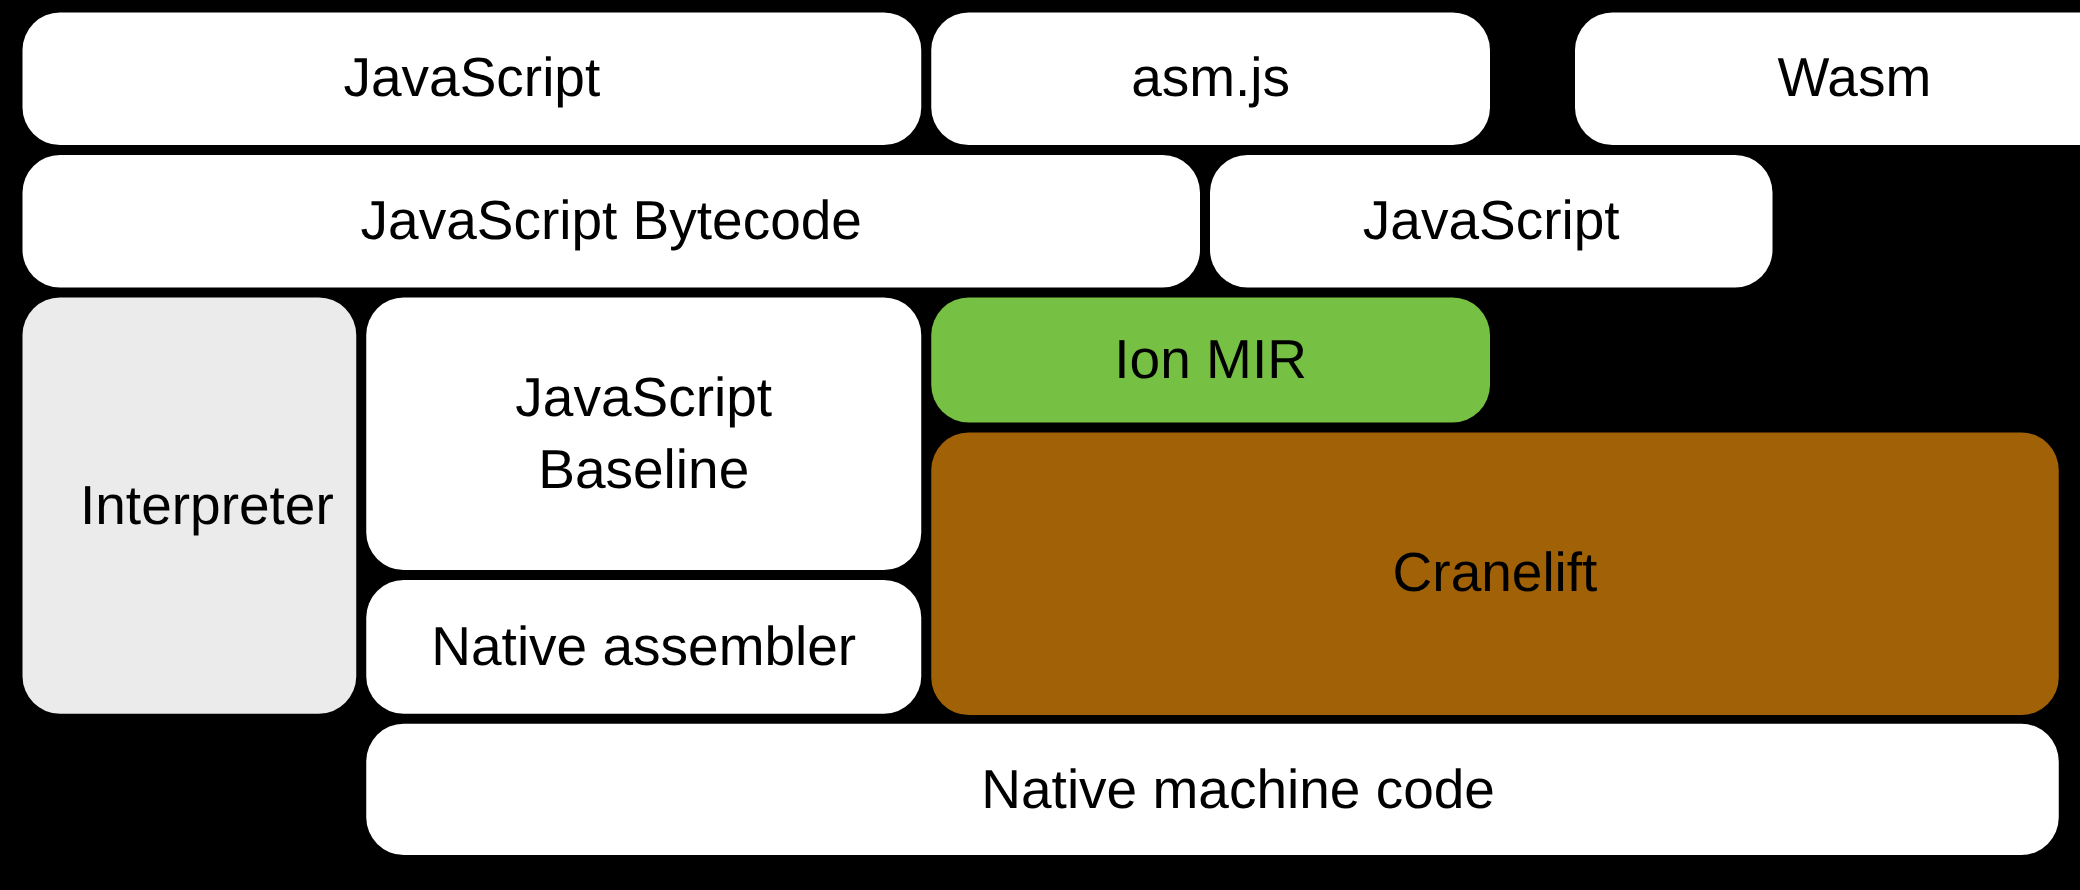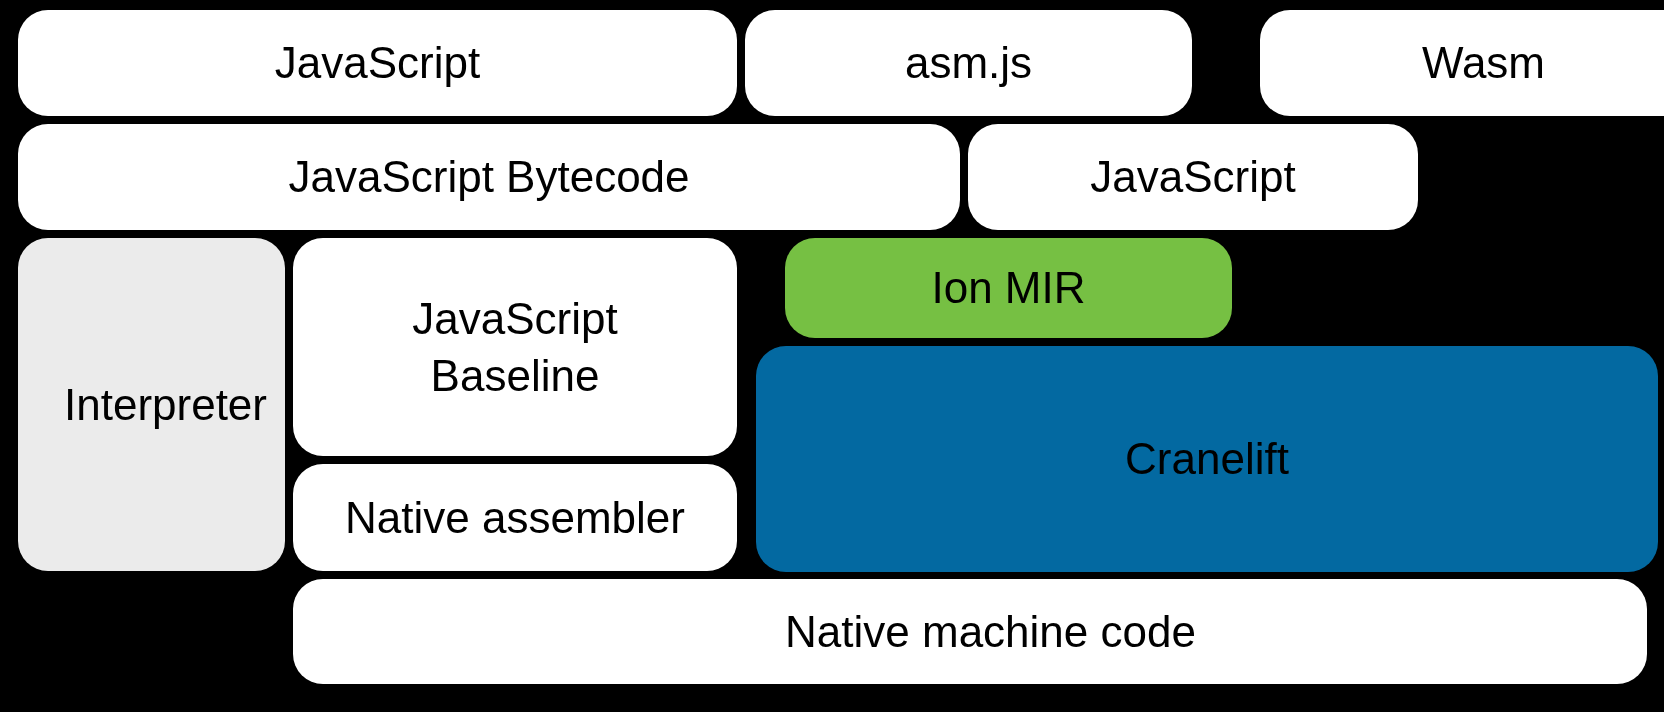--- a/index.html
+++ b/index.html
@@ -23,22 +23,22 @@
     align-items: center;
     justify-content: center;
     text-align: center;
     color: #000000;
     font-size: 44px;
     line-height: 1.3;
     white-space: pre-line;
     box-sizing: border-box;
   }
   .box--gray  { background: #ebebeb; }
-  .box--green { background: #76c043; margin-left: 40px; }
-  .box--pink  { background: #0369a1; margin-left: 11px; }
+  .box--green { background: #76c043; }
+  .box--pink  { background: #a16207; }
 
   
   #box-javascript        { left: 18px;   top: 10px;  width: 719px;  height: 106px; }
   #box-asmjs             { left: 745px;  top: 10px;  width: 447px;  height: 106px; }
   #box-wasm              { left: 1260px; top: 10px;  width: 447px;  height: 106px; }
   #box-javascript-bytecode { left: 18px; top: 124px; width: 942px;  height: 106px; }
   #box-baldrmonkey       { left: 968px;  top: 124px; width: 450px;  height: 106px; }
   #box-interpreter       { left: 18px;   top: 238px; width: 267px;  height: 333px; padding-left: 28px; }
   #box-javascript-baseline { left: 293px; top: 238px; width: 444px; height: 218px; }
   #box-ion-mir           { left: 745px;  top: 238px; width: 447px;  height: 100px; }

